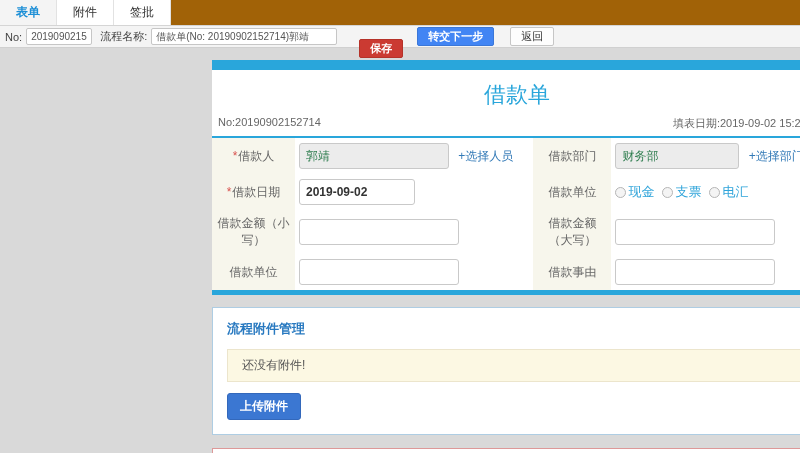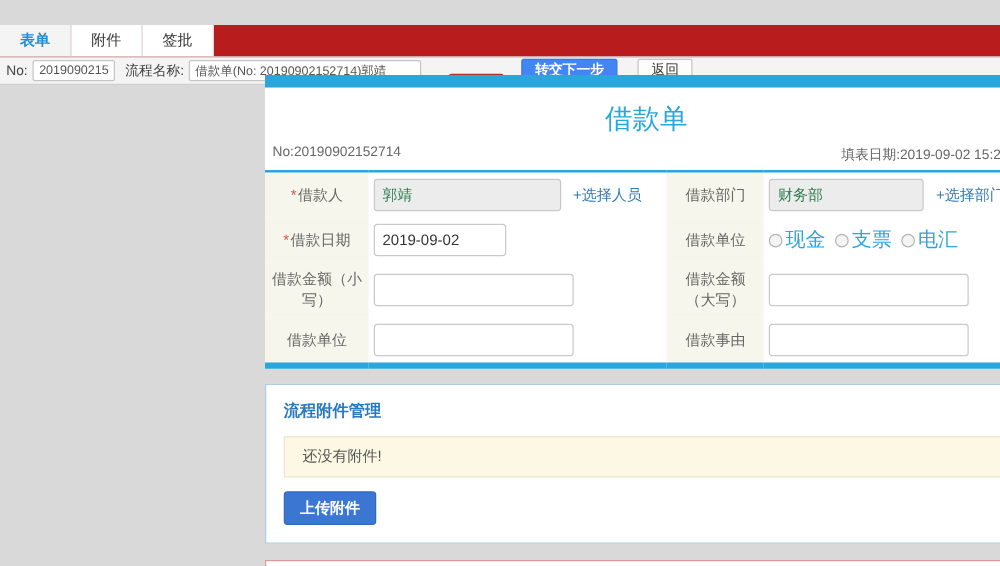--- a/index.html
+++ b/index.html
@@ -1,20 +1,20 @@
 <!DOCTYPE html>
 <html><head>
 <meta charset="utf-8">
 <style>
   * { margin:0; padding:0; box-sizing:border-box; }
   html,body { width:800px; height:453px; overflow:hidden; }
   body { font-family:"Liberation Sans","DejaVu Sans",sans-serif; background:#d9d9d9; font-size:12px; color:#333; }
 
   
-  .tabbar { display:flex; background:#b91c1c; border-bottom:1px solid #d5d5d5; height:26px;margin-top:20px; }
+  .tabbar { display:flex; background:#a16207; border-bottom:1px solid #d5d5d5; height:26px; }
   .tab { padding:0 16px; line-height:25px; font-size:12px; color:#333; border-right:1px solid #e2e2e2; cursor:pointer; background:#fff; }
   .tab.active { color:#1d8fd6; background:#f4f4f4; font-weight:bold; }
 
   
   .toolbar { display:flex; align-items:center; background:#f4f4f4; border-bottom:1px solid #d0d0d0; height:22px; padding:0 5px; }
   .toolbar label { font-size:11px; color:#444; margin-right:4px; white-space:nowrap; }
   .toolbar input { height:17px; border:1px solid #c6c6c6; border-radius:2px; font-size:10px; color:#555; padding:0 4px; background:#fff; font-family:"Liberation Sans",sans-serif; }
   .inp-no { width:66px; }
   .inp-flowname { width:186px; margin-right:22px; }
   .btn { font-size:11px; font-weight:bold; border-radius:2px; padding:2px 10px; cursor:pointer; border:1px solid transparent; line-height:13px; }
@@ -33,25 +33,25 @@
   .fields { width:100%; border-collapse:collapse; border-top:2px solid #29a6db; border-bottom:5px solid #29a6db; }
   .fields td { font-size:12px; padding:5px 4px; vertical-align:middle; }
   td.lbl { background:#f7f6ec; color:#666; text-align:center; width:83px; line-height:17px; }
   td.lbl2 { width:78px; }
   td.val { background:#fff; }
   .req { color:#d9534f; margin-right:1px; }
   .fields input { height:22px; border:1px solid #c9c9c9; border-radius:3px; padding:12px 6px; font-size:12px; color:#333; font-family:"Liberation Sans",sans-serif; background:#fff; }
   .fields input.ro { background:#ececec; color:#2e7d4f; }
   .inp-borrower { width:150px; }
   .inp-dept { width:124px; }
-  .inp-date { width:106px; }
+  .inp-date { width:116px;font-weight:bold; }
   .inp-lg { width:160px; }
   a.pick { color:#337ab7; text-decoration:none; font-size:12px; margin-left:6px; white-space:nowrap; }
   .radios { display:flex; align-items:center; gap:8px; }
-  .radio-item { display:flex; align-items:center; gap:2px; color:#2fa4da; font-size:16px; cursor:pointer; }
+  .radio-item { display:flex; align-items:center; gap:2px; color:#2fa4da; font-size:13px; cursor:pointer; }
   .radio-dot { width:11px; height:11px; border-radius:50%; border:1px solid #b5b5b5; background:#f4f4f4; display:inline-block; }
 
   
   .attach-panel { margin-top:12px; background:#fff; border:1px solid #aecde3; padding:12px 14px 14px; }
   .sec-title-blue { color:#2879c0; font-size:13px; font-weight:bold; }
   .empty-box { margin-top:11px; background:#fcf8e3; border:1px solid #ece5cc; color:#555; font-size:12px; padding:7px 14px; }
   .btn-upload { margin-top:11px; display:inline-block; background:#3b77d2; border:1px solid #3368bb; color:#fff; font-size:12px; font-weight:bold; padding:4px 12px; border-radius:3px; cursor:pointer; }
 
   
   .sign-panel { margin-top:13px; background:#fff; border:1px solid #d99; padding:12px 14px; height:120px; }

